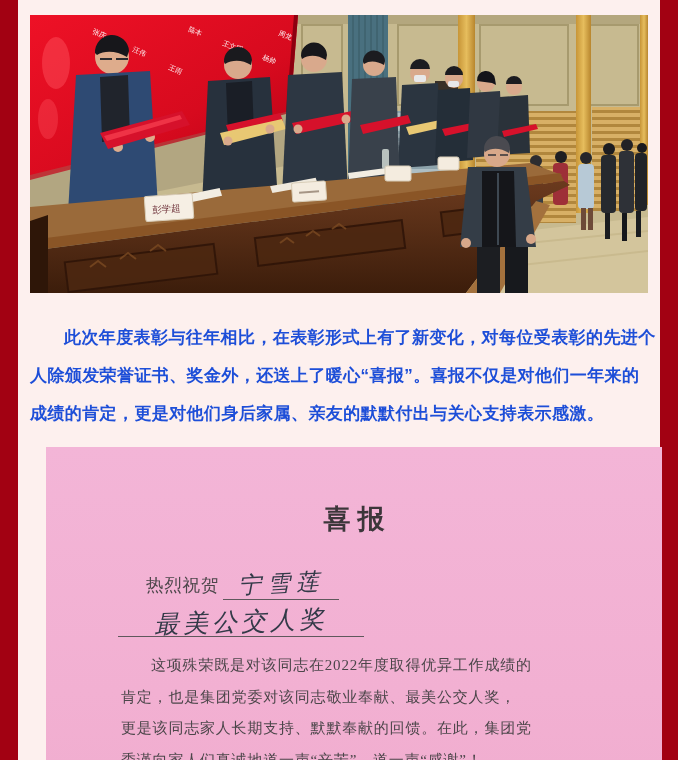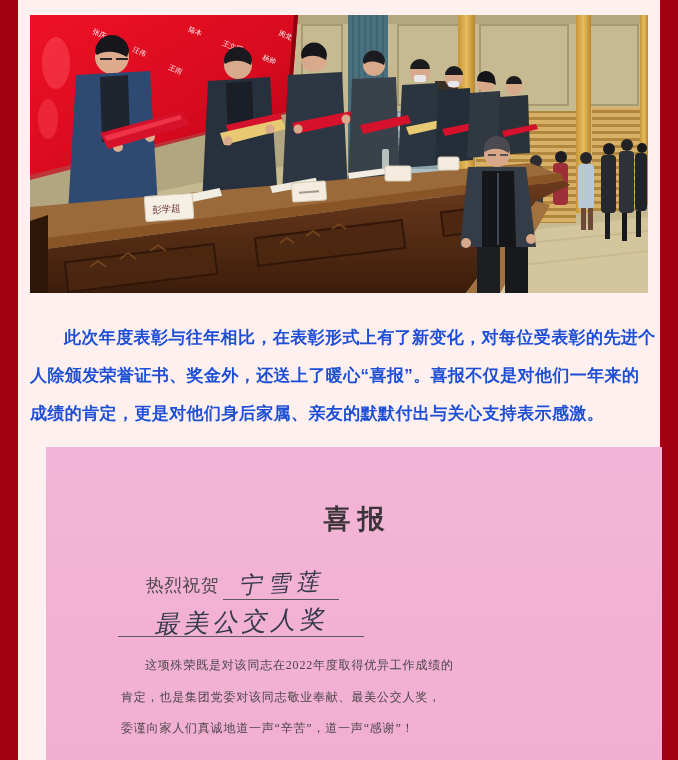--- a/index.html
+++ b/index.html
@@ -30,21 +30,21 @@
                color:#4c464a; white-space:nowrap; }
   .cert-line1 { margin:33px 0 0 100px; }
   .cert-line2 { margin:7px 0 0 72px; }
   .slot { display:inline-block; border-bottom:1.6px solid #5f585c; text-align:center; height:30px; }
   .slot.name-slot  { width:116px; margin:0 4px; }
   .slot.award-slot { width:246px; margin-right:8px; }
   .handwriting { display:inline-block; font-style:italic; color:#333a48; position:relative; }
   .hw-name  { font-size:23px; top:-2px; transform:rotate(-3deg); letter-spacing:6px; }
   .hw-award { font-size:25px; top:-2px; transform:rotate(-2deg); letter-spacing:4px; }
   .cert-body { margin:13px 60px 0 75px; }
-  .cert-body-line { font-size:12px; line-height:31.5px; letter-spacing:.8px; white-space:nowrap; }
+  .cert-body-line { font-size:15px; line-height:31.5px; letter-spacing:.8px; white-space:nowrap; }
   .cert-body-line.indent { text-indent:2em; }
 </style>
 </head>
 <body>
 
 <div class="content">
 
   <div class="photo-wrap">
     <svg viewBox="0 0 618 278">
       <defs>
@@ -248,17 +248,18 @@
       <span class="slot name-slot"><span class="handwriting hw-name">宁雪莲</span></span>
     </div>
 
     <div class="cert-line cert-line2">
       <span class="slot award-slot"><span class="handwriting hw-award">最美公交人奖</span></span>
     </div>
 
     <div class="cert-body">
       <div class="cert-body-line indent">这项殊荣既是对该同志在2022年度取得优异工作成绩的</div>
       <div class="cert-body-line">肯定，也是集团党委对该同志敬业奉献、最美公交人奖，</div>
+      <div class="cert-body-line">更是该同志家人长期支持、默默奉献的回馈。在此，集团党</div>
       <div class="cert-body-line">委谨向家人们真诚地道一声“辛苦”，道一声“感谢”！</div>
     </div>
   </div>
 
 </div>
 
 </body></html>

